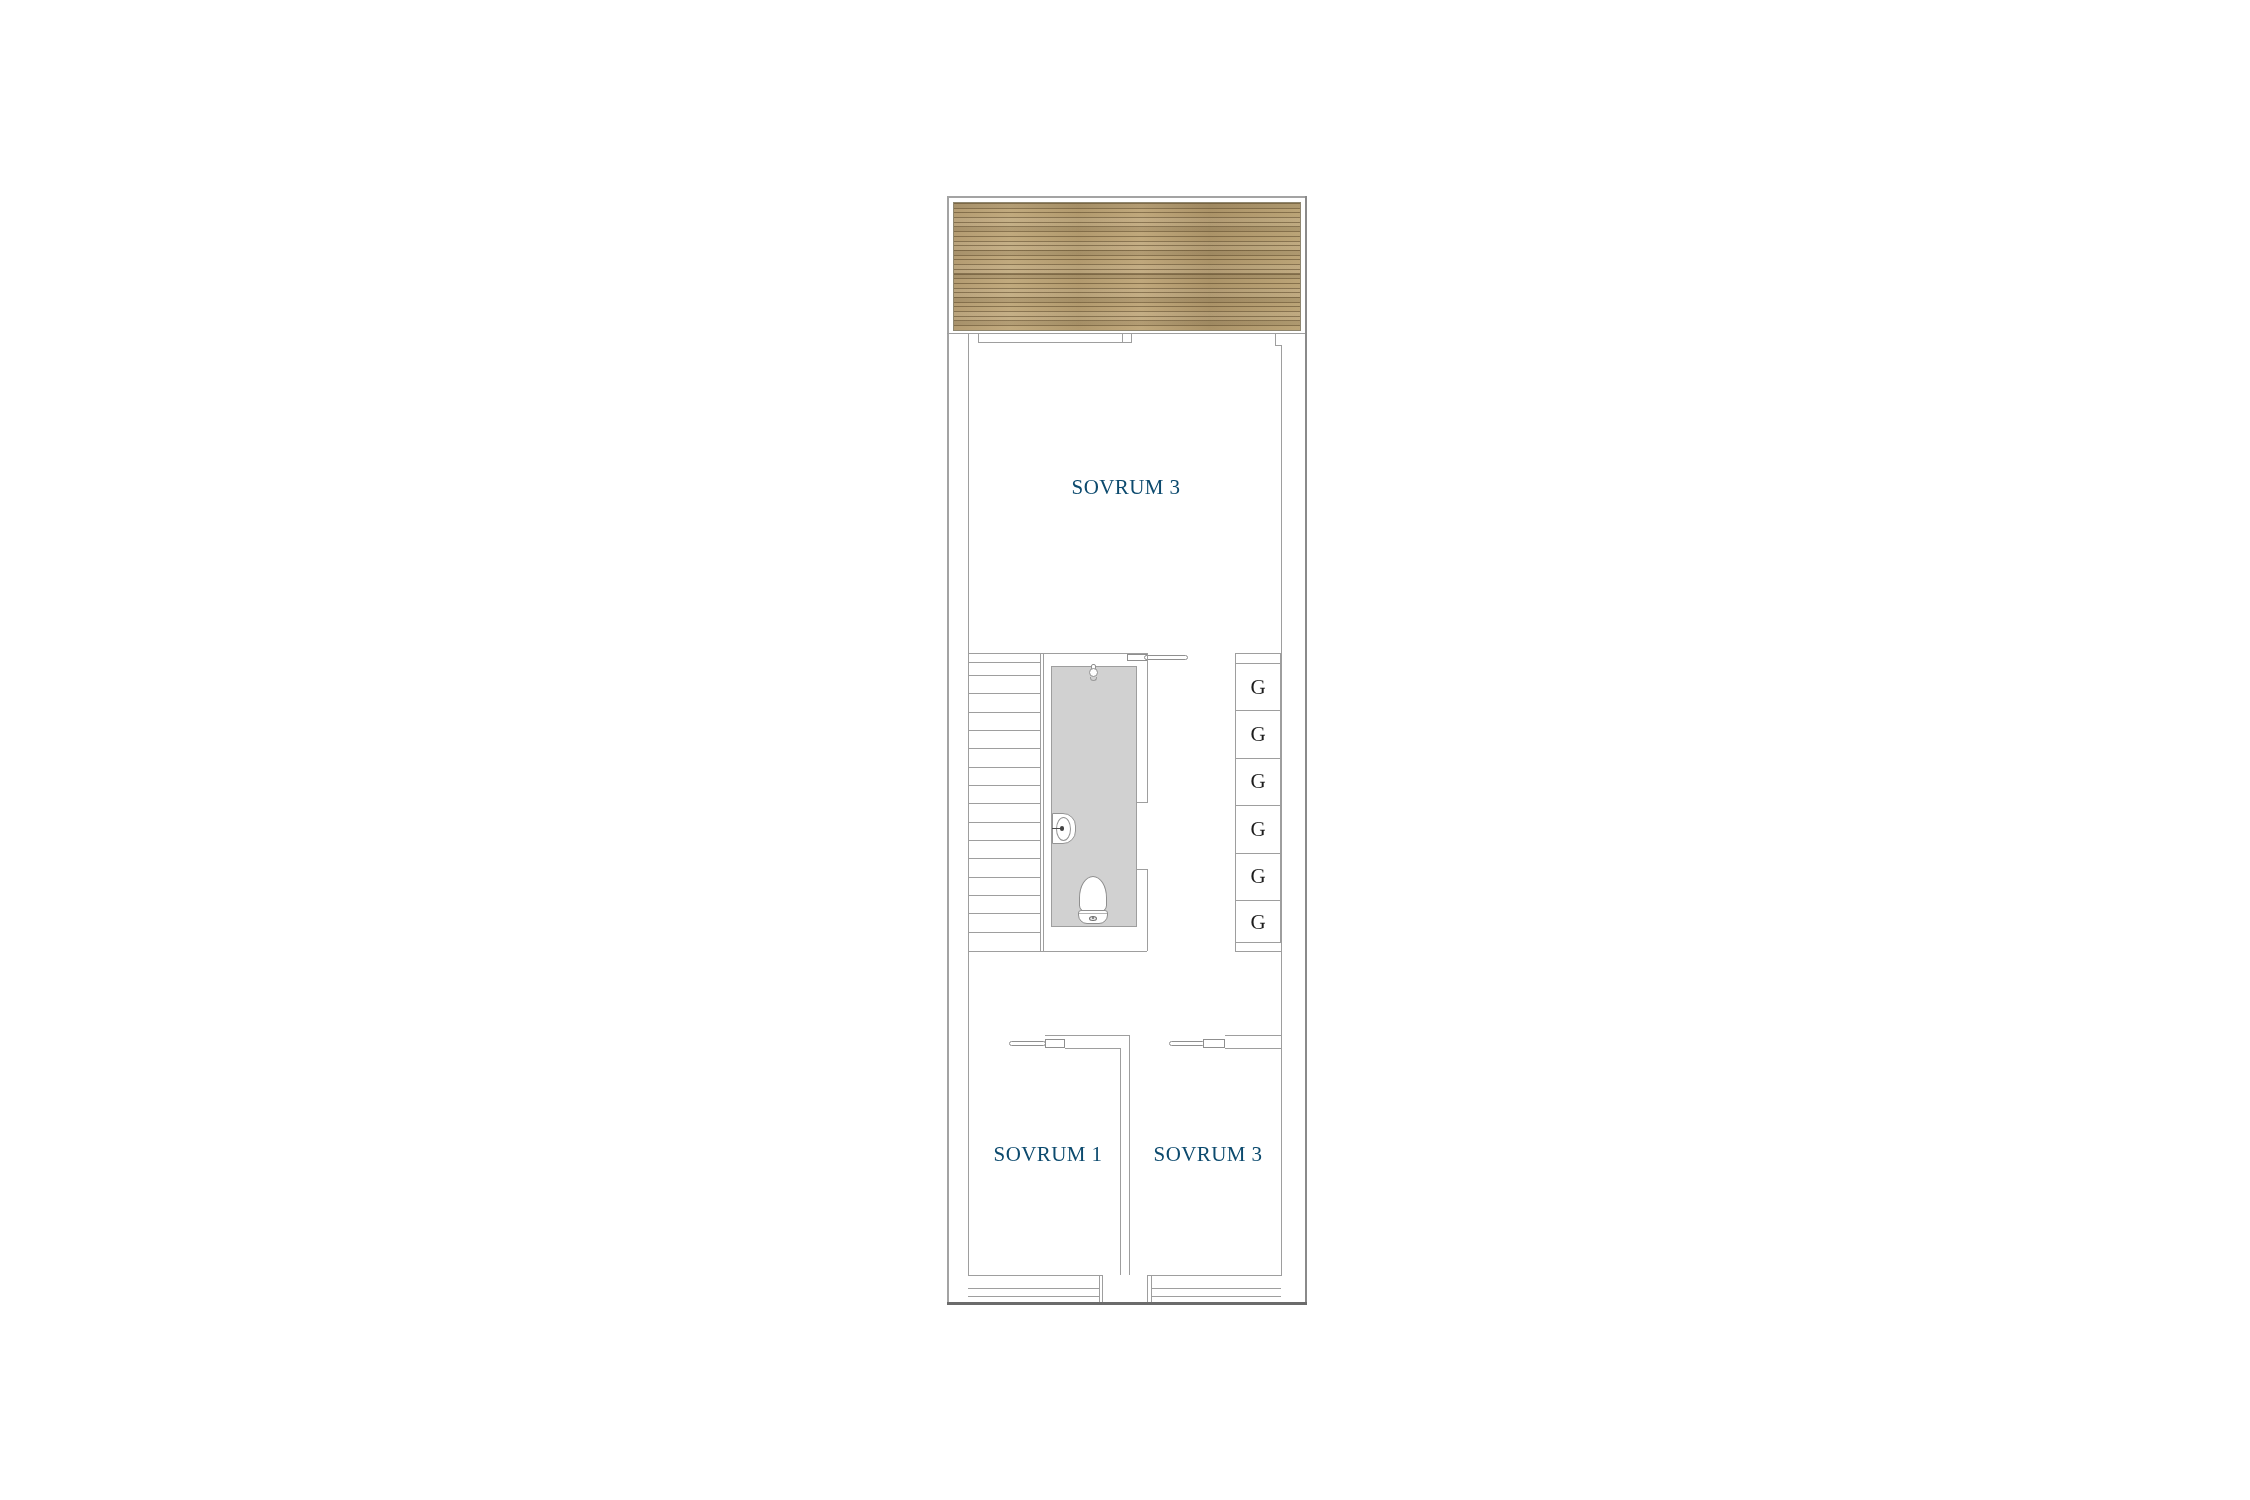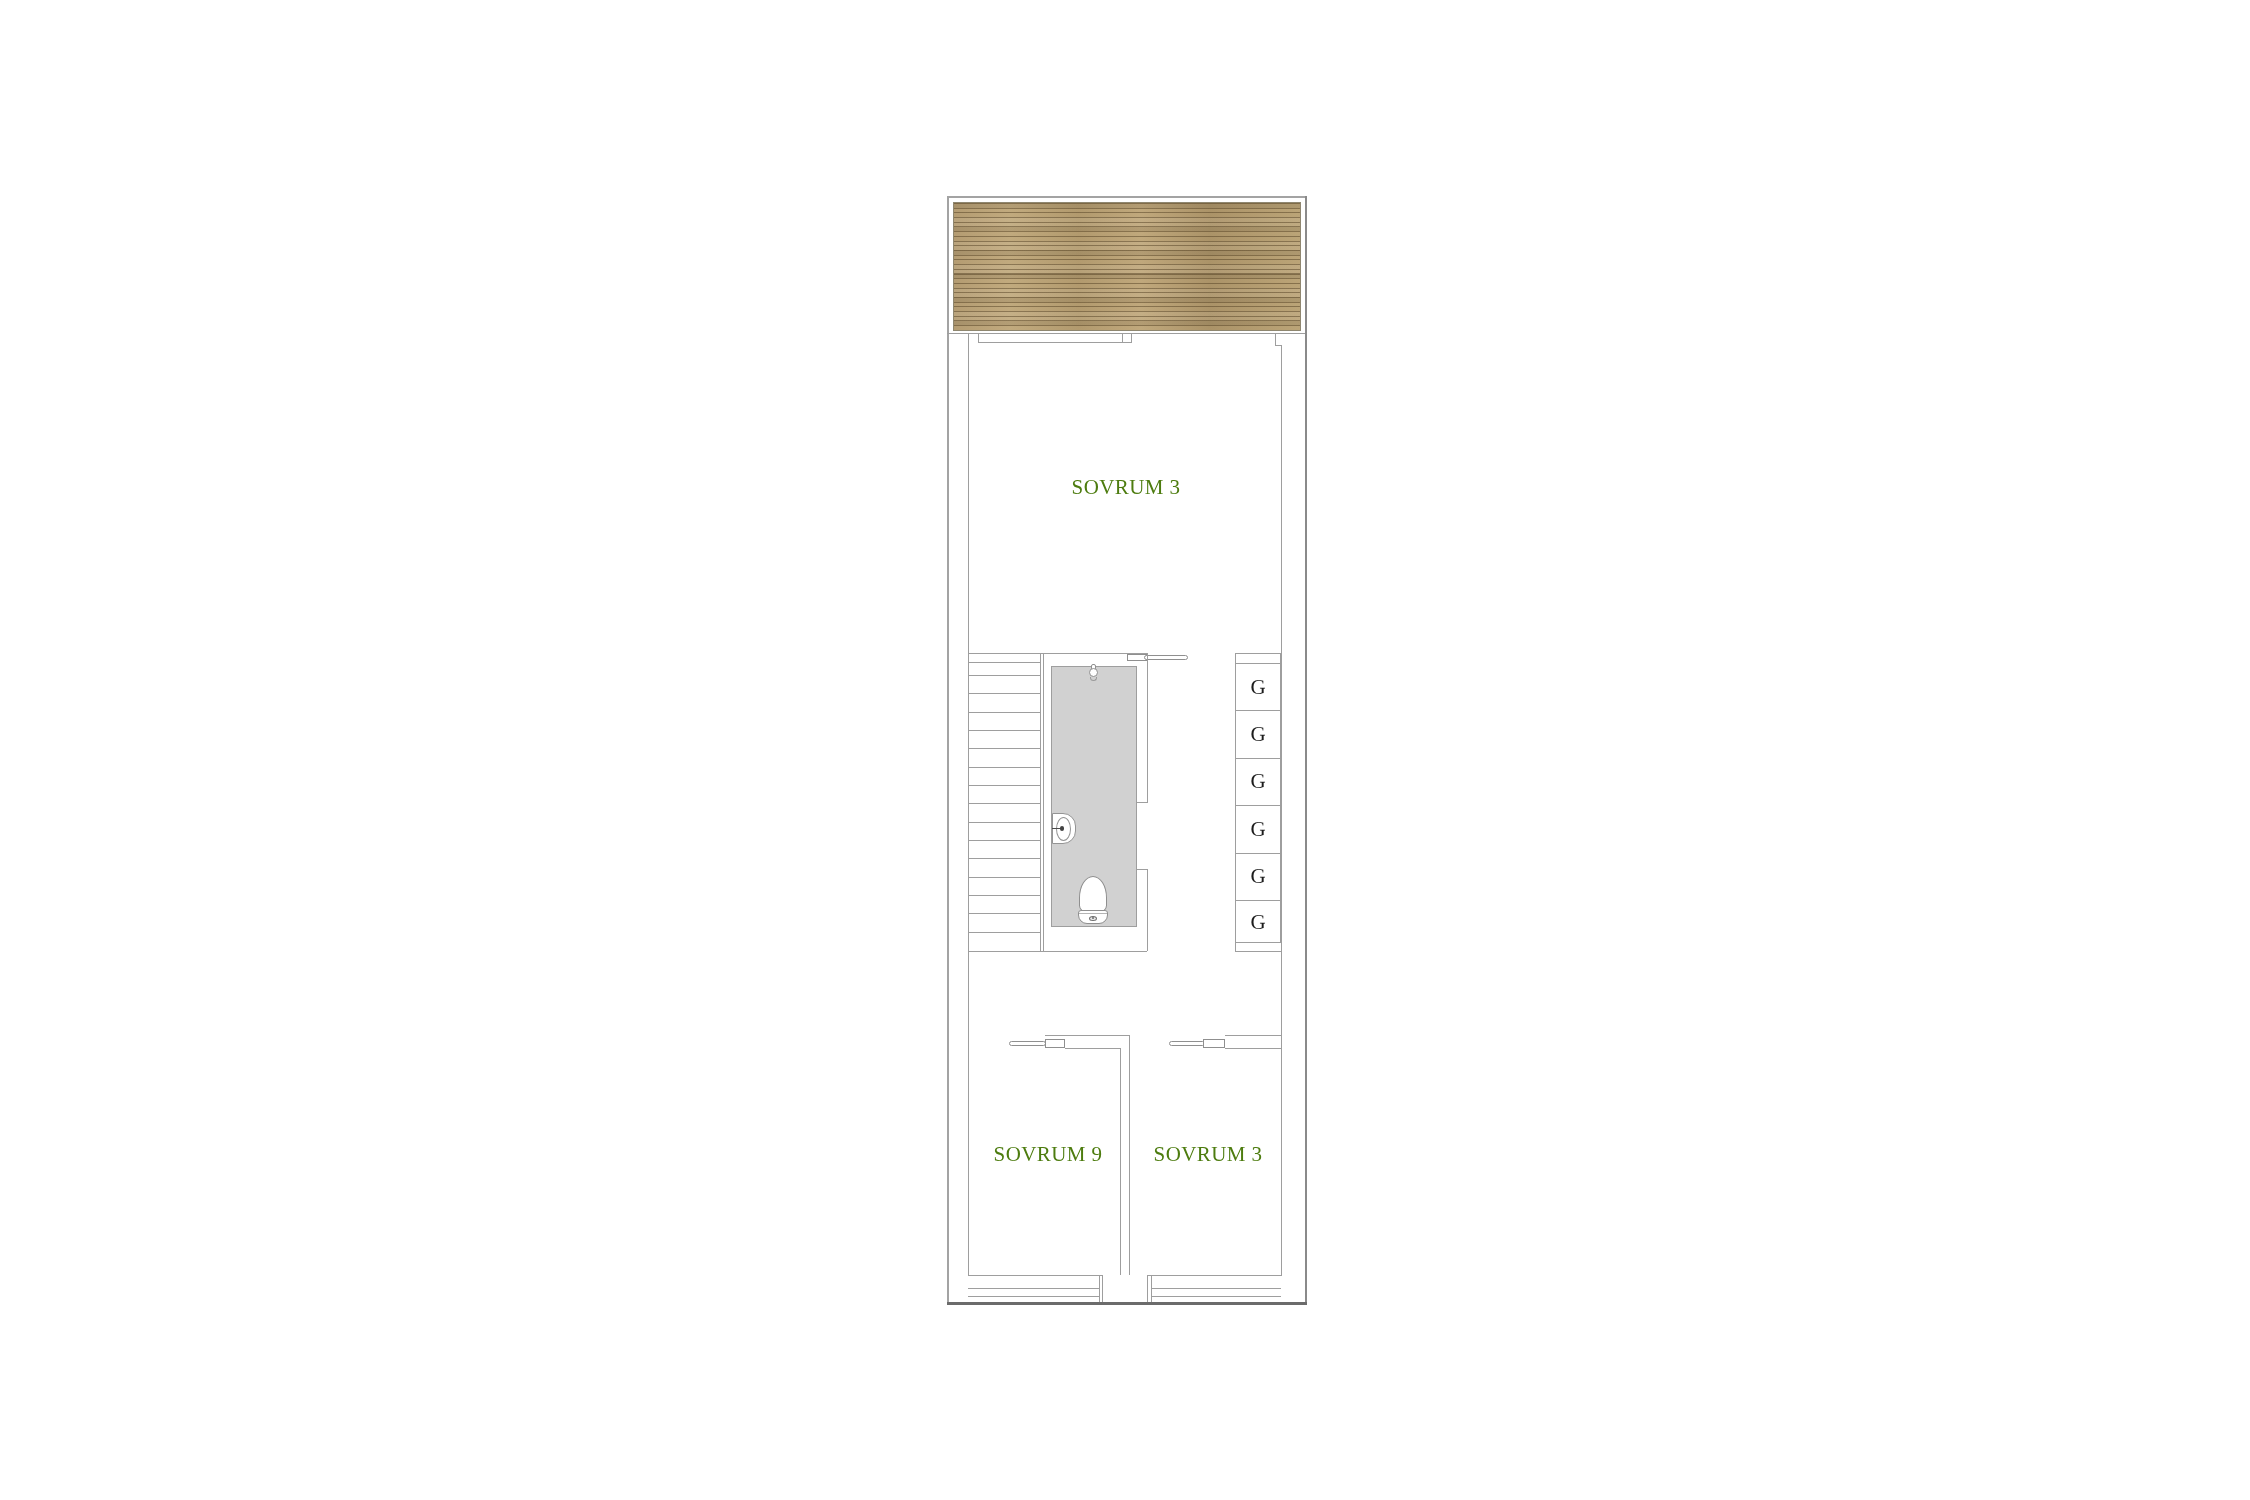--- a/index.html
+++ b/index.html
@@ -1,20 +1,20 @@
 <!DOCTYPE html>
 <html><head>
 <meta charset="utf-8">
 <style>
   html,body{margin:0;padding:0;background:#ffffff;}
   .canvas{position:relative;width:2250px;height:1500px;background:#ffffff;overflow:hidden;
           font-family:"Liberation Serif",serif;}
   .h{position:absolute;height:1px;background:#9e9e9e;}
   .v{position:absolute;width:1px;background:#9e9e9e;}
-  .room-label{position:absolute;transform:translate(-50%,-50%);font-size:21px;color:#4d7c0f;
+  .room-label{position:absolute;transform:translate(-50%,-50%);font-size:21px;color:#0c4a6e;
               letter-spacing:.4px;white-space:nowrap;}
   
   .outer-top{position:absolute;left:947px;top:196px;width:360px;height:1.5px;background:#a3a3a3;}
   .outer-left{position:absolute;left:947px;top:196px;width:1.5px;height:1107px;background:#a3a3a3;}
   .outer-right{position:absolute;left:1304.5px;top:196px;width:2px;height:1107px;background:#8a8a8a;}
   .outer-bottom{position:absolute;left:947px;top:1302px;width:360px;height:2.5px;background:#6b6b6b;}
   
   .deck{position:absolute;left:952.5px;top:202px;width:348px;height:129px;box-sizing:border-box;
         border:1px solid #8f8770;
         background:
@@ -157,21 +157,21 @@
   <div class="h" style="left:1225px;top:1048.3px;width:56px;"></div>
 
   <div class="door-bar" style="left:1009px;top:1041.3px;width:37px;height:4.8px;"></div>
   <div class="door-block" style="left:1044.7px;top:1038.8px;width:20.6px;height:8.9px;"></div>
   <div class="door-bar" style="left:1169.3px;top:1041.3px;width:35.5px;height:4.8px;"></div>
   <div class="door-block" style="left:1203.3px;top:1038.8px;width:22px;height:8.9px;"></div>
 
   <div class="v" style="left:1119.5px;top:1048.3px;height:227px;"></div>
   <div class="v" style="left:1129.3px;top:1035.3px;height:240px;"></div>
 
-  <div class="room-label" style="left:1048px;top:1154px;">SOVRUM 9</div>
+  <div class="room-label" style="left:1048px;top:1154px;">SOVRUM 1</div>
   <div class="room-label" style="left:1208px;top:1154px;">SOVRUM 3</div>
 
   <div class="h" style="left:968px;top:1275.3px;width:134px;"></div>
   <div class="h" style="left:1146.8px;top:1275.3px;width:134.2px;"></div>
   <div class="h" style="left:968px;top:1288px;width:130.5px;"></div>
   <div class="h" style="left:968px;top:1296px;width:130.5px;"></div>
   <div class="h" style="left:1150.5px;top:1288px;width:130.5px;"></div>
   <div class="h" style="left:1150.5px;top:1296px;width:130.5px;"></div>
   <div class="v" style="left:1098.5px;top:1275.3px;height:27px;"></div>
   <div class="v" style="left:1102px;top:1275.3px;height:27px;"></div>

